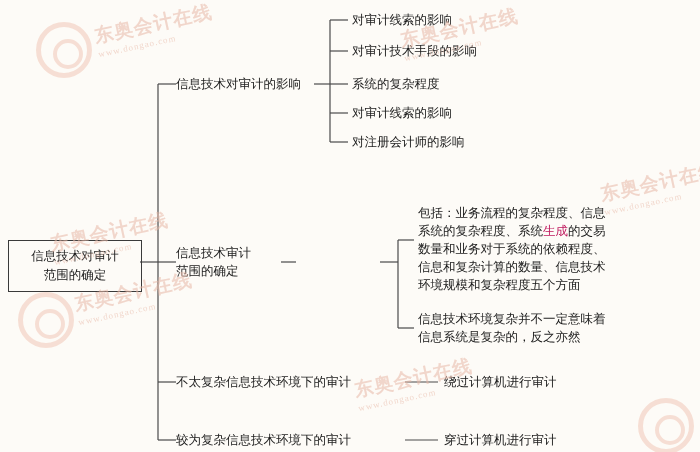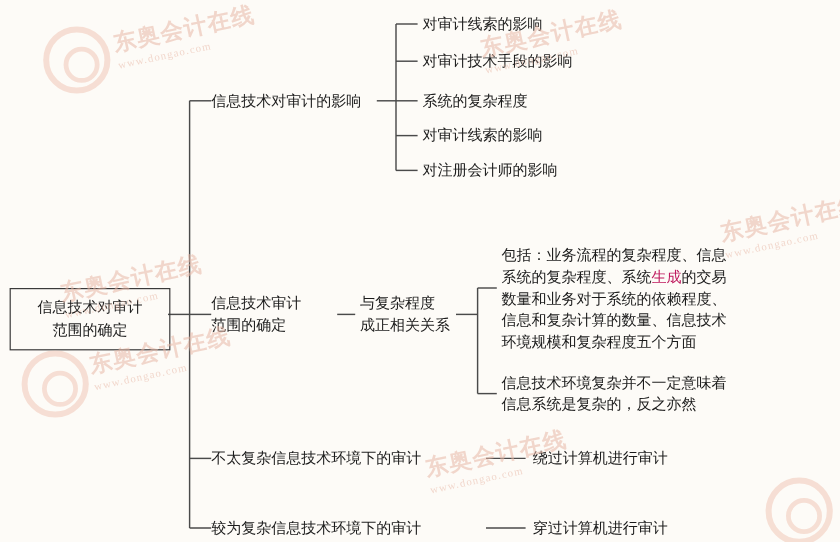--- a/index.html
+++ b/index.html
@@ -169,22 +169,20 @@
 
   <div class="node leaf" style="left:352px; top:11px;text-align:center;">对审计线索的影响</div>
   <div class="node leaf" style="left:352px; top:42px;text-align:center;">对审计技术手段的影响</div>
   <div class="node leaf" style="left:352px; top:75px;">系统的复杂程度</div>
   <div class="node leaf" style="left:352px; top:104px;">对审计线索的影响</div>
   <div class="node leaf" style="left:352px; top:133px;">对注册会计师的影响</div>
 
   <div class="node" style="left:176px; top:244px; text-align:left;">信息技术审计
 范围的确定</div>
 
-  <div class="node" style="left:300px; top:244px;">与复杂程度
-成正相关关系</div>
 
   <div class="node" style="left:418px; top:186px; width:272px;">
     <span>包括：业务流程的复杂程度、信息
 系统的复杂程度、系统</span><span class="green">生成</span><span>的交易
 数量和业务对于系统的依赖程度、
 信息和复杂计算的数量、信息技术
 环境规模和复杂程度五个方面</span>
   </div>
 
   <div class="node" style="left:418px; top:310px; width:272px;">信息技术环境复杂并不一定意味着

